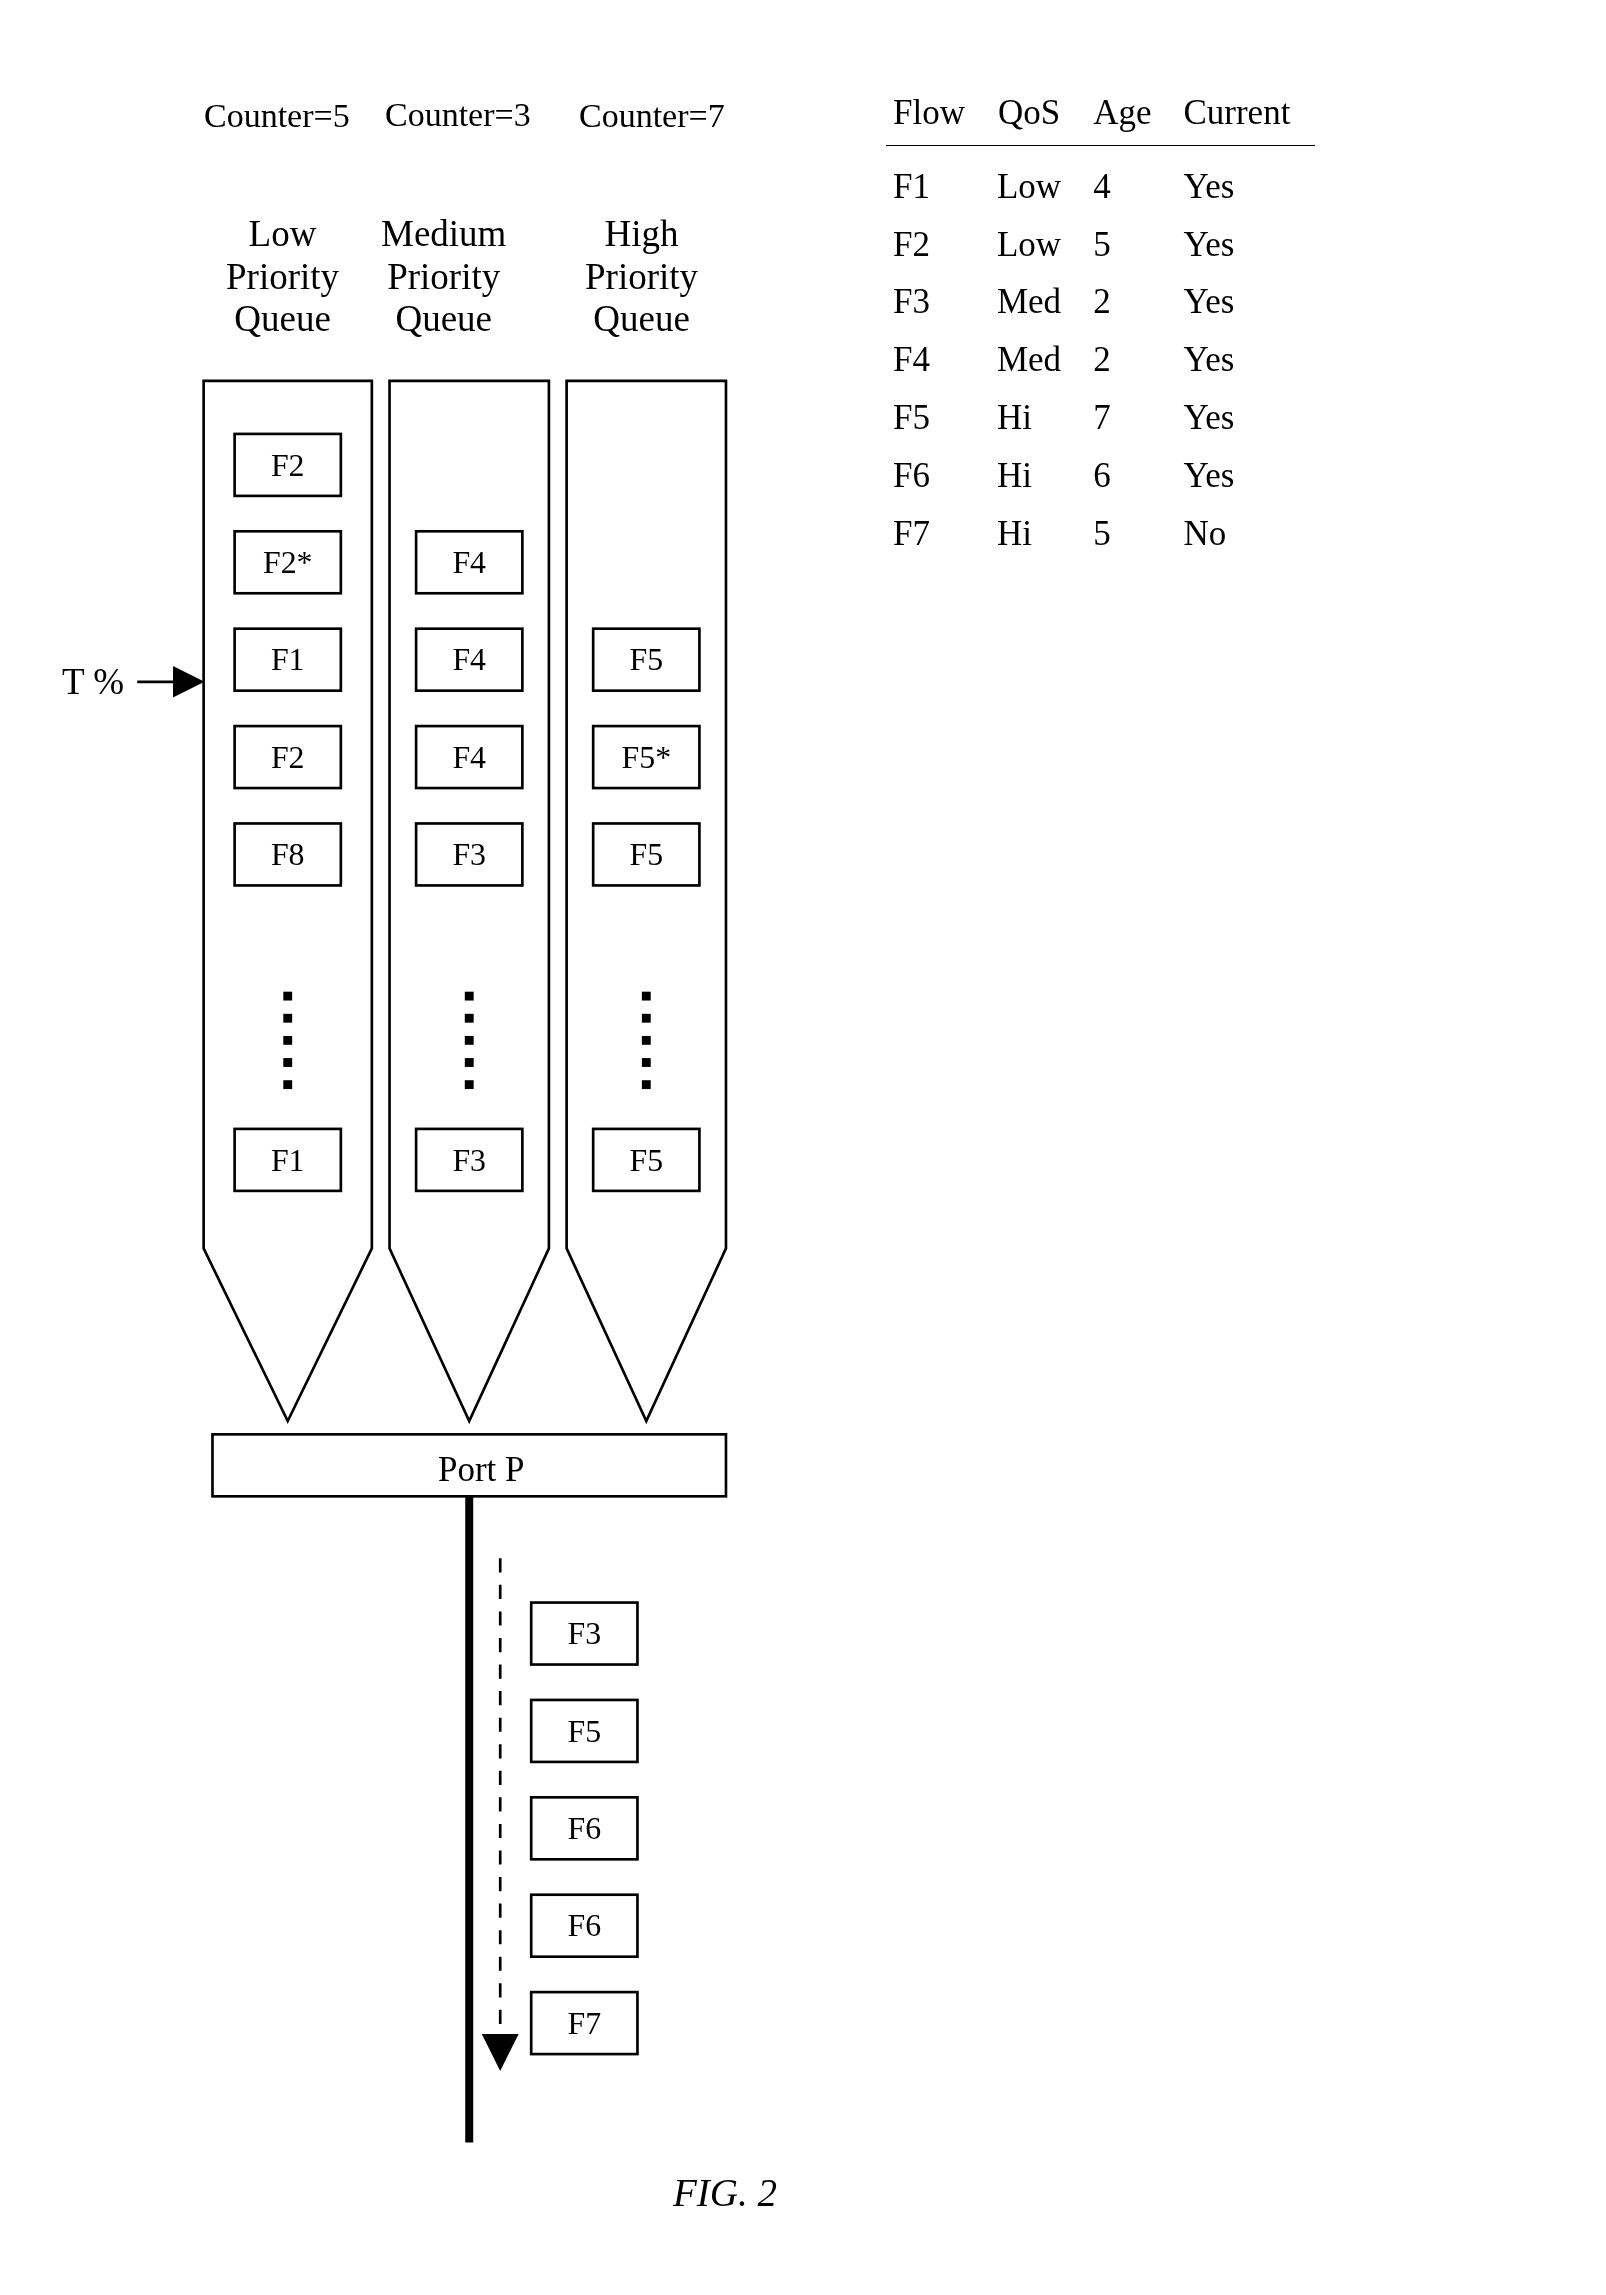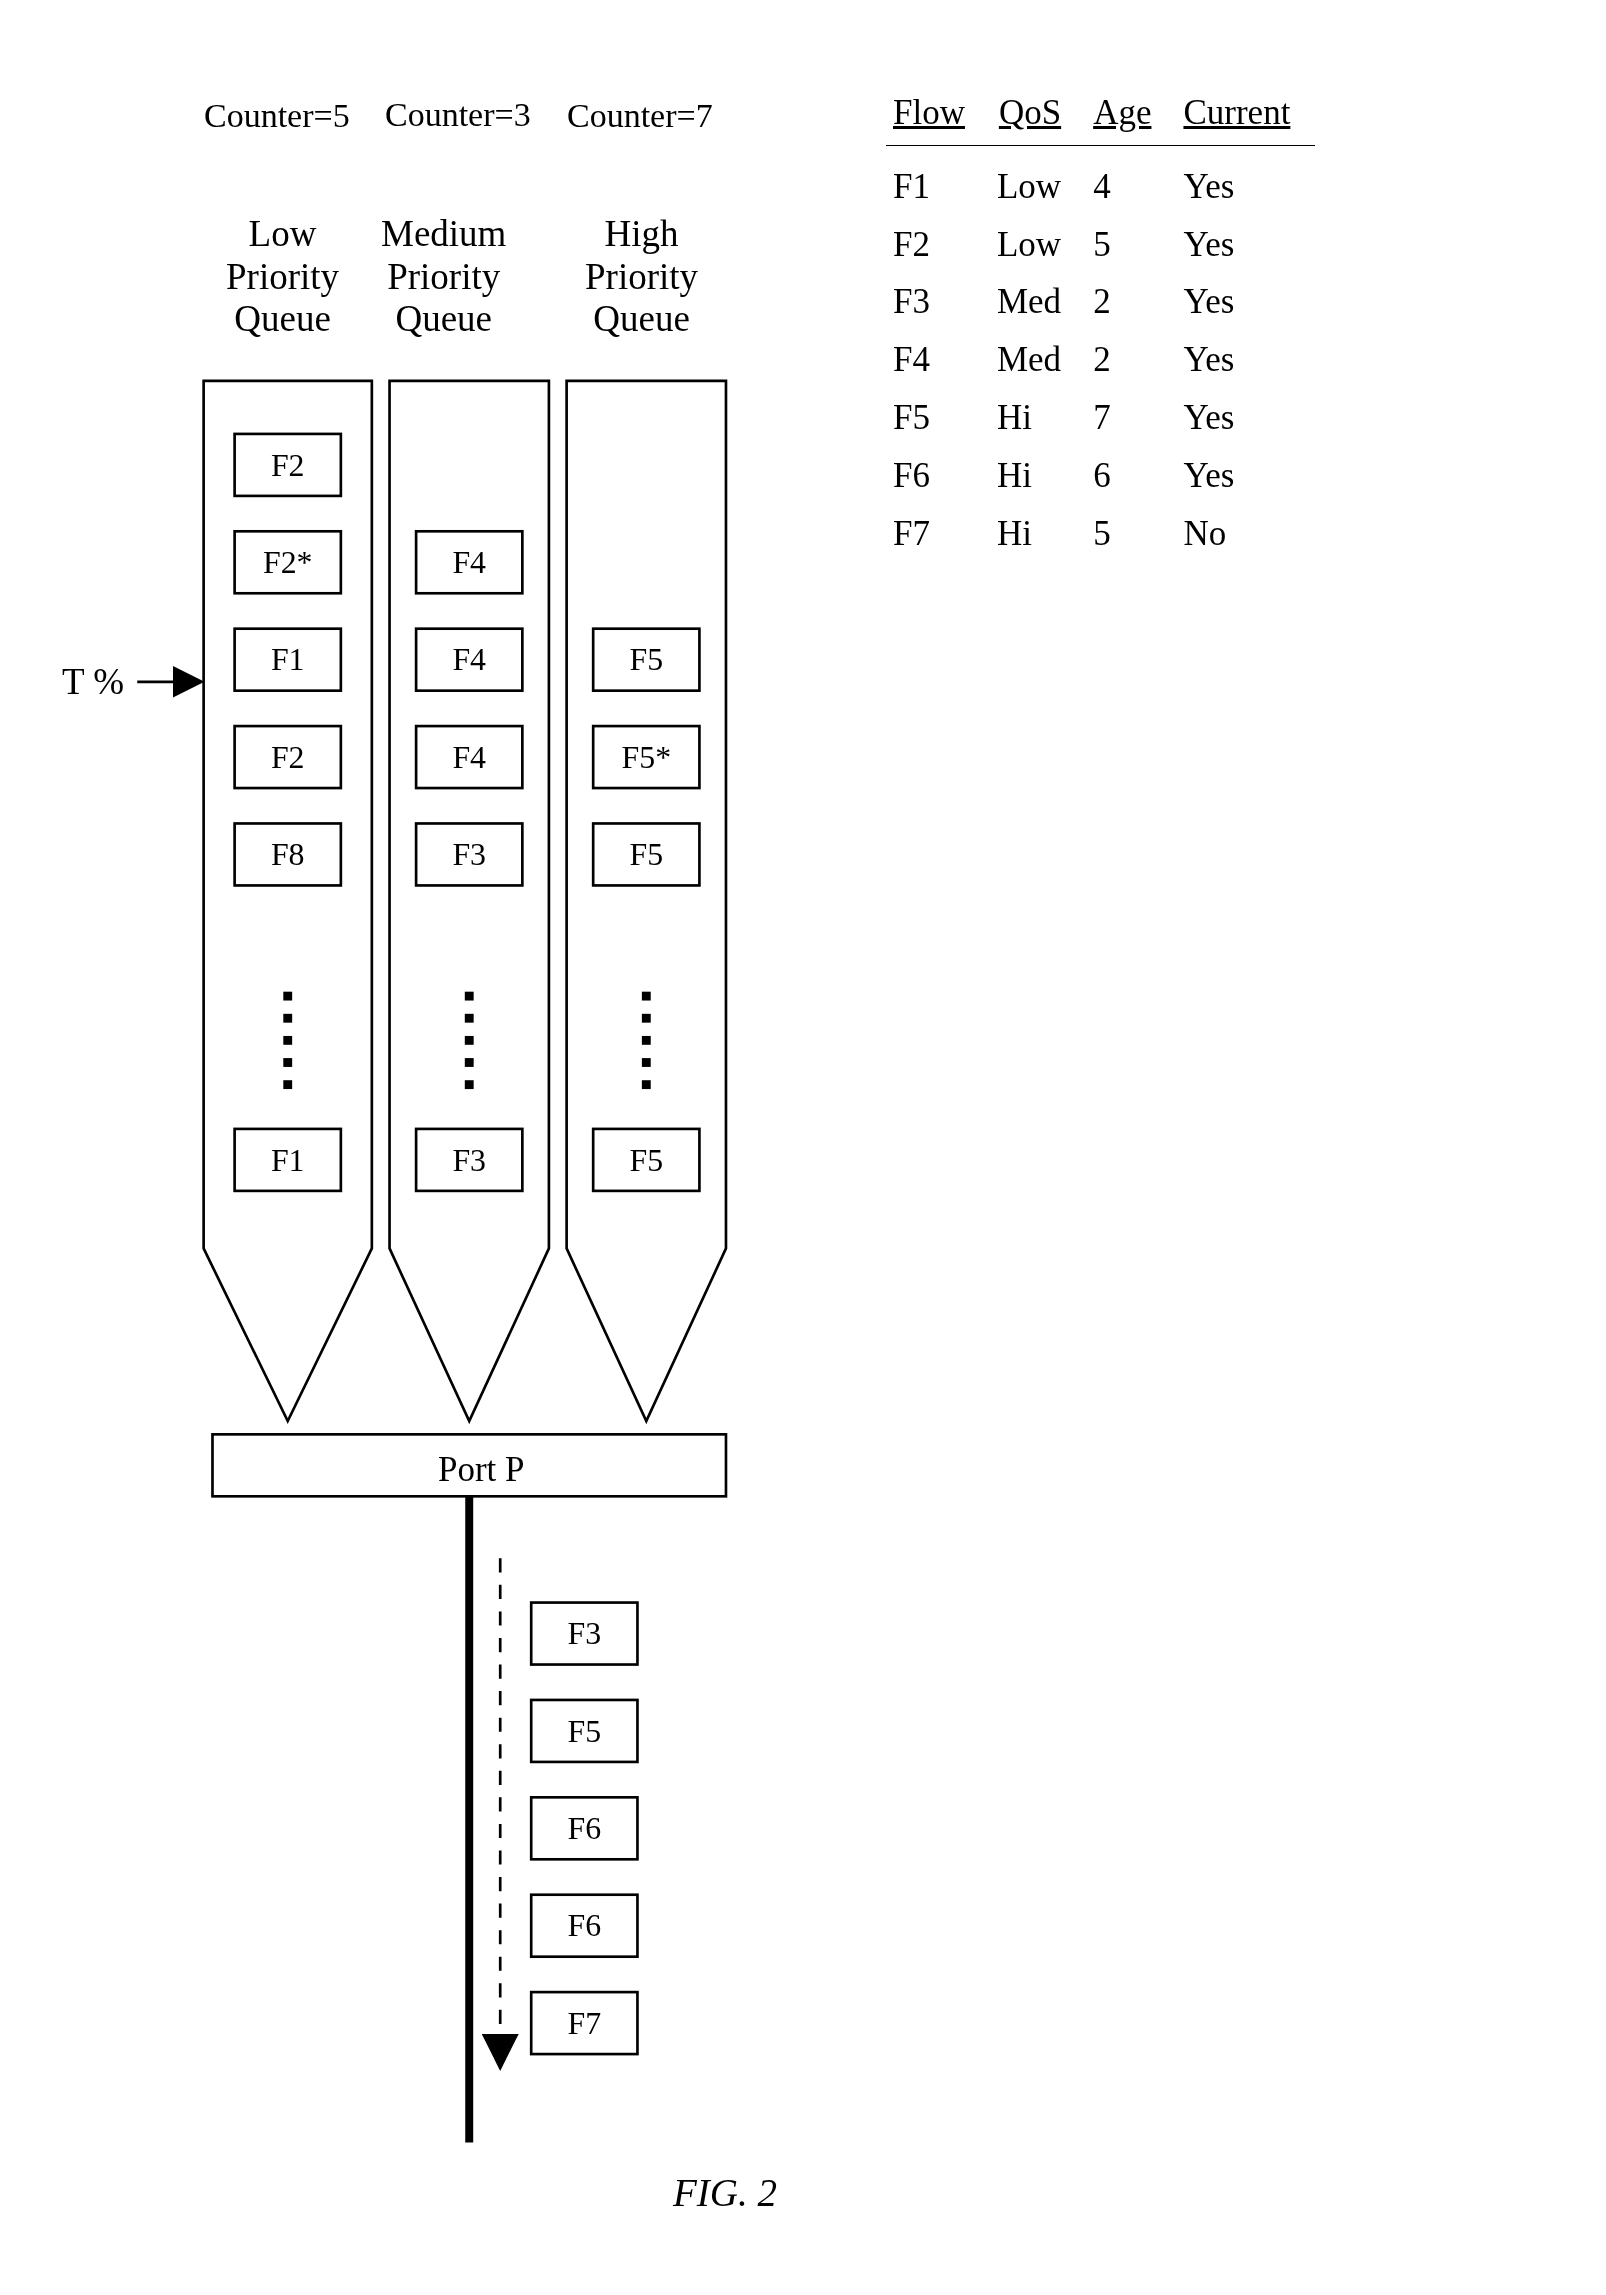--- a/index.html
+++ b/index.html
@@ -18,21 +18,21 @@
     padding-left: 22px;
   }
   
   .counter {
     position: absolute;
     font-size: 34px;
     white-space: nowrap;
   }
   .cnt1 { left: 204px; top: 97px; }
   .cnt2 { left: 385px; top: 96px; }
-  .cnt3 { left: 567px; top: 97px; }
+  .cnt3 { left: 579px; top: 97px; }
 
   
   .qtitle {
     position: absolute;
     font-size: 37px;
     text-align: center;
     line-height: 1.15;
     white-space: nowrap;
   }
   .qt1 { left: 226px; top: 213px; }
@@ -51,24 +51,23 @@
     position: absolute;
     left: 886px;
     top: 89px;
     font-size: 35px;
   }
   .flow-table table {
     border-collapse: collapse;
   }
   .flow-table th {
     font-weight: normal;
-    text-align: right;
+    text-align: center;
     padding: 3.5px 25px 12.4px 7px;
     border-bottom: 1.8px solid #000;
-    text-decoration: underline;
   }
   .flow-table td {
     padding: 8.9px 25px 8.9px 7px;
     text-align: left;
   }
   .flow-table tbody tr:first-child td {
     padding-top: 21px;
   }
 
   

